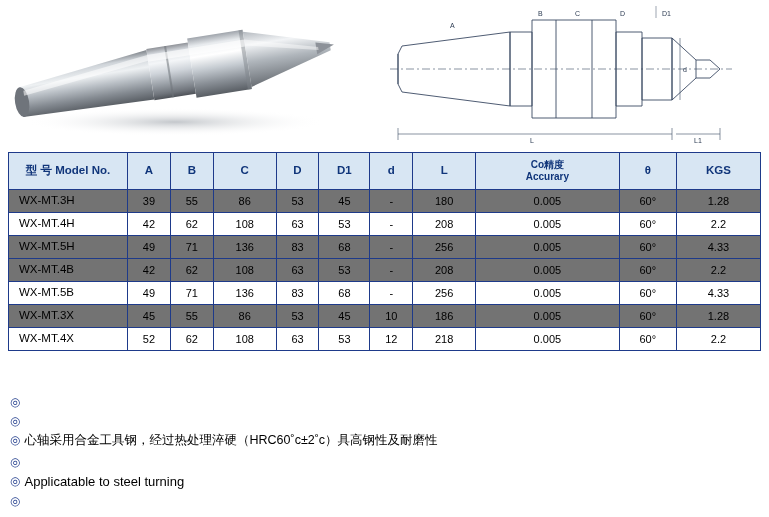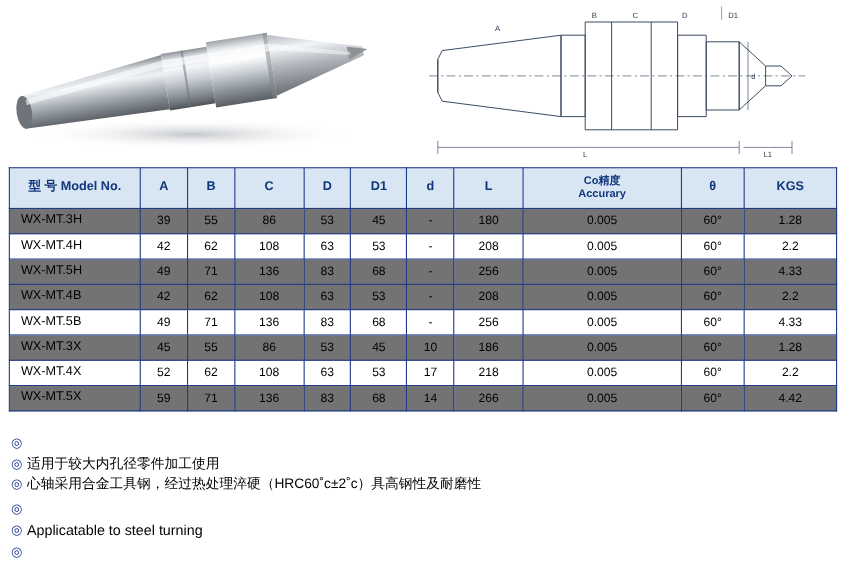--- a/index.html
+++ b/index.html
@@ -332,49 +332,35 @@
           <td>60°</td>
           <td>1.28</td>
         </tr>
         <tr class="even">
           <td class="model">WX-MT.4X</td>
           <td>52</td>
           <td>62</td>
           <td>108</td>
           <td>63</td>
           <td>53</td>
-          <td>17</td>
+          <td>12</td>
           <td>218</td>
           <td>0.005</td>
           <td>60°</td>
           <td>2.2</td>
-        </tr>
-        <tr class="odd">
-          <td class="model">WX-MT.5X</td>
-          <td>59</td>
-          <td>71</td>
-          <td>136</td>
-          <td>83</td>
-          <td>68</td>
-          <td>14</td>
-          <td>266</td>
-          <td>0.005</td>
-          <td>60°</td>
-          <td>4.42</td>
         </tr>
       </tbody>
   </table>
 
   <div class="notes" id="notes-block">
       <div class="note">
         <span class="bullet">◎</span>
       </div>
       <div class="note">
         <span class="bullet">◎</span>
-        <span>适用于较大内孔径零件加工使用</span>
       </div>
       <div class="note">
         <span class="bullet">◎</span>
         <span>心轴采用合金工具钢，经过热处理淬硬（HRC60˚c±2˚c）具高钢性及耐磨性</span>
       </div>
       <div class="note-gap"></div>
       <div class="note en">
         <span class="bullet">◎</span>
       </div>
       <div class="note en">

